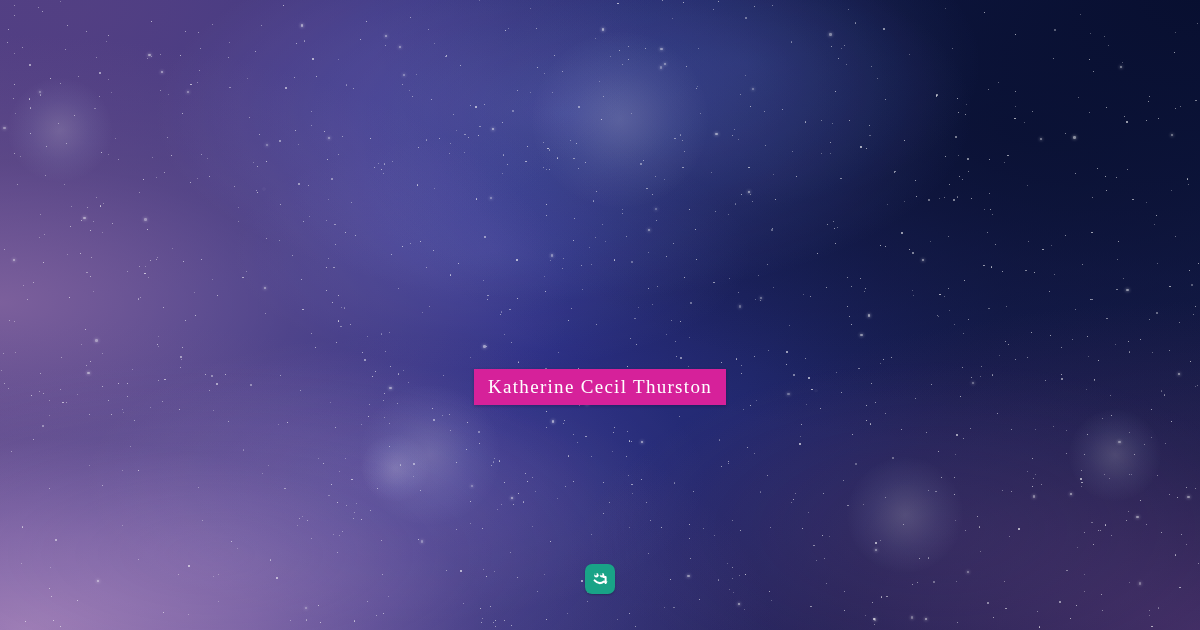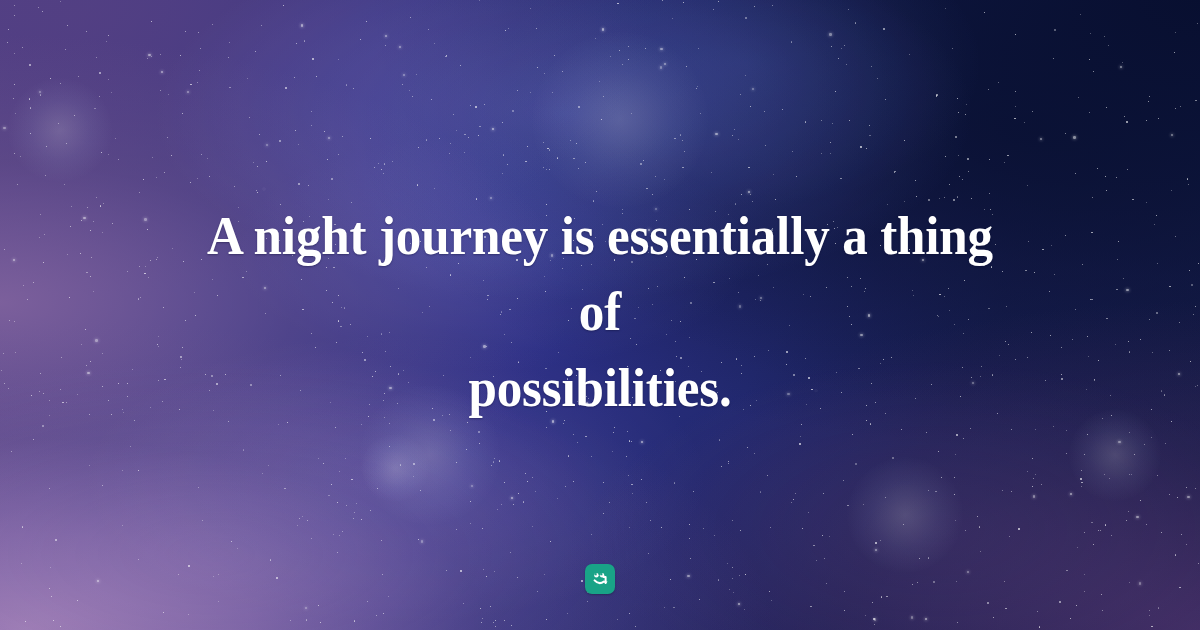--- a/index.html
+++ b/index.html
@@ -1364,25 +1364,24 @@
       <div class="cluster" style="left:360px;top:385px;width:140px;height:140px"></div>
       <div class="cluster" style="left:361px;top:434px;width:68px;height:68px"></div>
       <div class="cluster" style="left:8px;top:78px;width:104px;height:104px"></div>
       <div class="cluster" style="left:847px;top:457px;width:116px;height:116px"></div>
       <div class="cluster" style="left:1069px;top:409px;width:92px;height:92px"></div>
       <div class="cluster" style="left:532px;top:32px;width:176px;height:176px"></div>
     </div>
 
   <div class="content">
 
-    <div class="quote-block">
-      <p class="quote-text">A night journey is essentially a thing of</p>
-      <p class="quote-text">possibilities.</p>
+
+    <div class="author-wrap">
+      <span class="author-badge">Katherine Cecil Thurston</span>
     </div>
-
 
     <div class="brand">
       <span class="brand-mark">
         <svg width="20" height="20" viewBox="0 0 20 20" aria-hidden="true">
 
           <circle cx="6.4" cy="6.2" r="2.25" fill="#ffffff"></circle>
           <circle cx="12.1" cy="6.2" r="2.25" fill="#ffffff"></circle>
           <rect x="4.5" y="4.1" width="2.2" height="2.2" fill="#19a387"></rect>
           <rect x="10.2" y="4.1" width="2.2" height="2.2" fill="#19a387"></rect>
 

